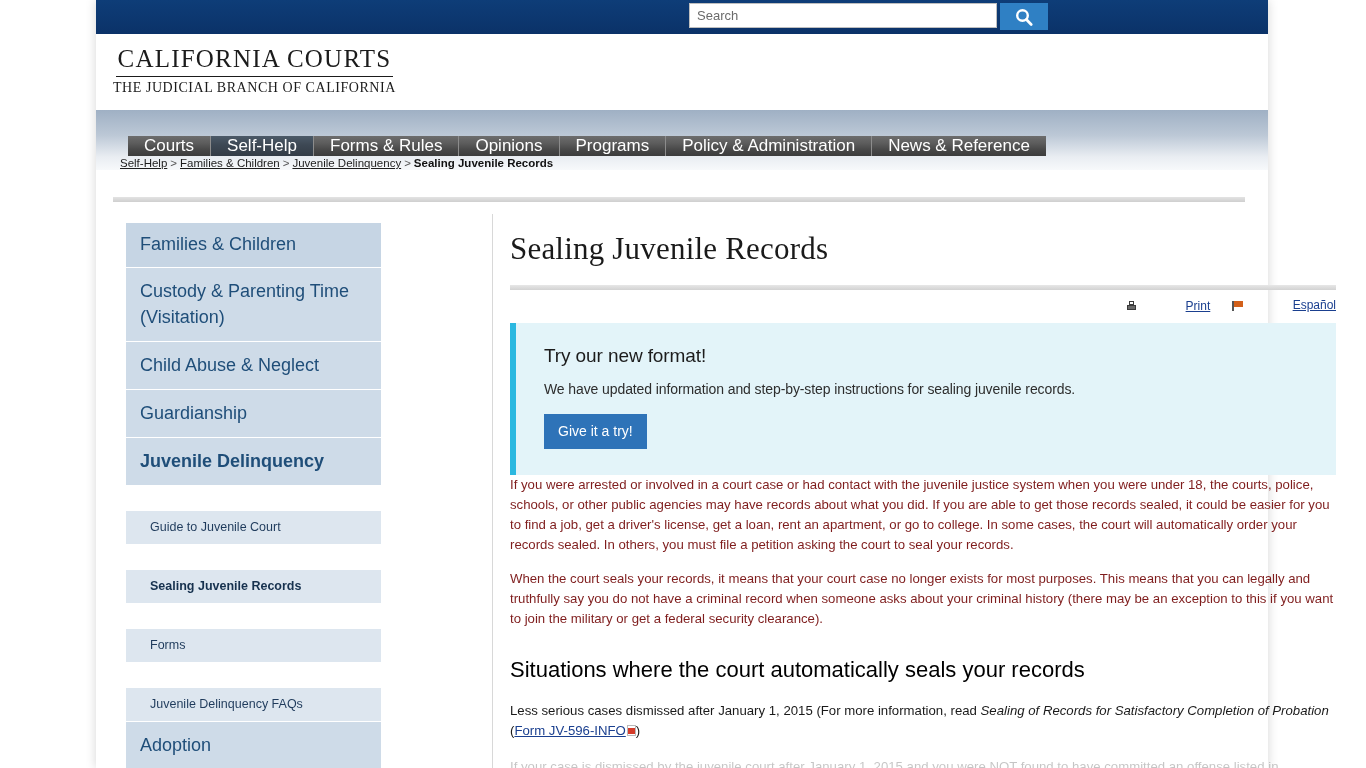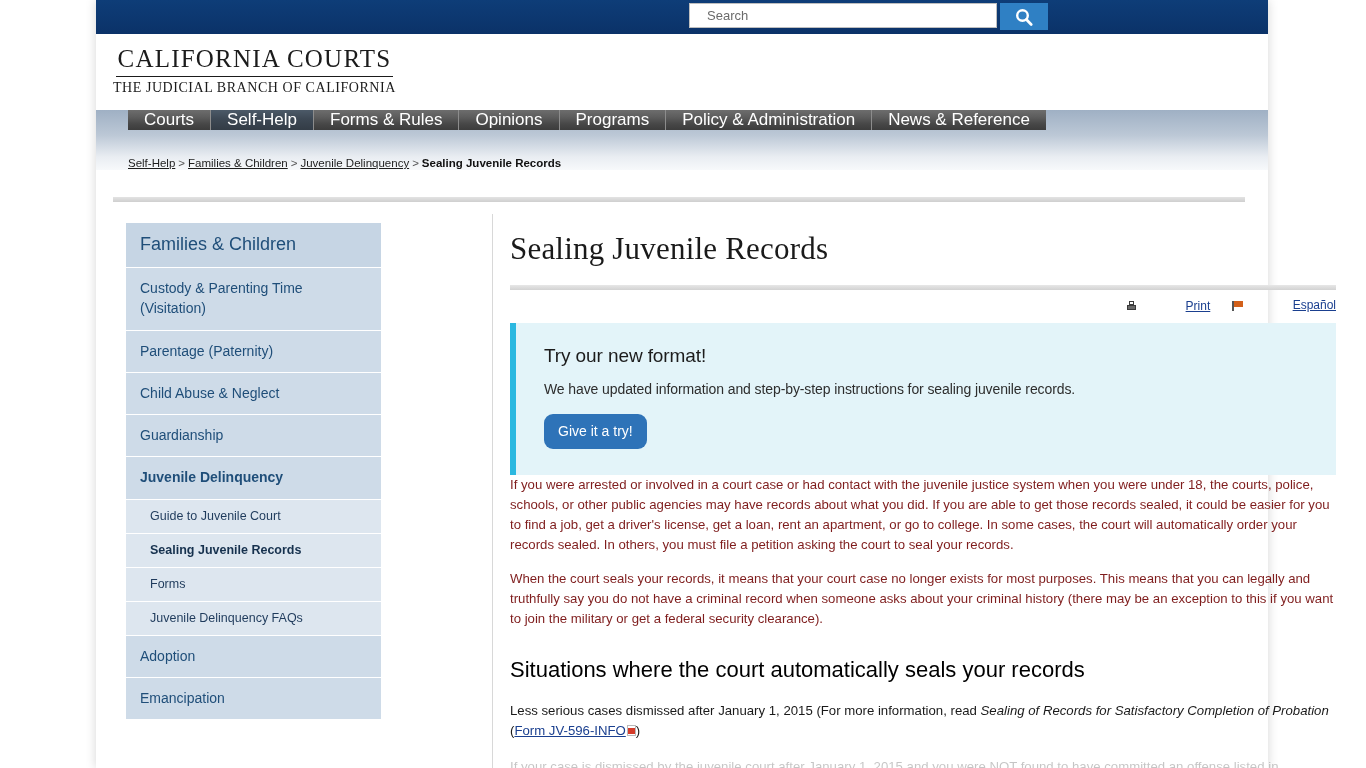--- a/index.html
+++ b/index.html
@@ -46,21 +46,21 @@
     align-items: stretch;
   }
   .search-input {
     width: 308px;
     height: 25px;
     border: 1px solid #bfbfbf;
     background: #ffffff;
     font-family: "Liberation Sans", sans-serif;
     font-size: 13px;
     color: #555;
-    padding: 0 17px;
+    padding: 0 7px;
     box-sizing: border-box;
     outline: none;
   }
   .search-input::placeholder { color: #6b6b6b; }
   .search-btn {
     width: 48px;
     height: 27px;
     margin-left: 3px;
     background: #2f80c4;
     border: none;
@@ -116,21 +116,21 @@
   
   .navband {
     position: relative;
     height: 60px;
     background: linear-gradient(to bottom, #9fb0c4 0%, #bcc8d6 42%, #e9edf2 78%, #f7f9fb 100%);
     padding-left: 32px;
     box-sizing: border-box;
   }
   .navtabs {
     display: flex;
-    align-items: flex-start;
+    align-items: flex-end;
     height: 46px;
   }
   .navtab {
     background: linear-gradient(to bottom, #6d6d6d 0%, #5d5d5d 35%, #474747 70%, #3c3c3c 100%);
     color: #ffffff;
     font-size: 17px;
     display: flex;
     align-items: center;
     justify-content: center;
     padding: 0 16px;
@@ -142,21 +142,21 @@
   }
   .navtab:last-child { border-right: none; }
   .navtab.active {
     background: linear-gradient(to bottom, #4c5a68 0%, #3d4854 45%, #333c46 100%);
     font-weight: normal;
   }
 
   
   .crumbs {
     position: absolute;
-    left: 32px;
+    left: 24px;
     top: 47px;
     font-size: 11.5px;
     color: #333;
     white-space: nowrap;
   }
   .crumbs a {
     color: #1d1d1d;
     text-decoration: underline;
   }
   .crumbs .sep { color: #555; padding: 0 3px; }
@@ -190,38 +190,39 @@
   .side-head {
     background: #c6d5e4;
     color: #1f4e79;
     font-size: 18px;
     padding: 11px 14px 12px 14px;
     border-bottom: 1px solid #ffffff;
   }
   .side-item {
     background: #cedbe8;
     color: #1f4e79;
-    font-size: 14px;
+    font-size: 18px;
     padding: 10px 14px 11px 14px;
     border-bottom: 1px solid #ffffff;
     text-decoration: none;
     display: block;
     cursor: pointer;
     line-height: 1.45;
   }
   .side-item.bold { font-weight: bold; }
   .side-sub {
     background: #dde6ef;
     color: #1f3b5c;
     font-size: 12.5px;
     padding: 9px 0 10px 24px;
     border-bottom: 1px solid #ffffff;
     text-decoration: none;
     display: block;
     cursor: pointer;
+    margin-top: 25px;
   }
   .side-sub.bold { font-weight: bold; color: #16314e; }
 
   .col-divider {
     position: absolute;
     left: 396px;
     top: 4px;
     width: 1px;
     height: 560px;
     background: #d8d8d8;
@@ -300,21 +301,21 @@
     color: #2d2d2d;
     letter-spacing: -.1px;
   }
   .notice-btn {
     display: inline-block;
     margin-top: 17px;
     background: #2e73b8;
     color: #ffffff;
     font-size: 14px;
     padding: 9px 14px 10px 14px;
-    border-radius: 9px;
+    border-radius: 0;
     text-decoration: none;
     border: none;
     cursor: pointer;
     font-family: "Liberation Sans", sans-serif;
   }
 
   
   .content p.body {
     font-size: 13.2px;
     line-height: 20px;
@@ -400,21 +401,20 @@
       <div class="crumbs"><a href="#">Self-Help</a><span class="sep">&gt;</span><a href="#">Families &amp; Children</a><span class="sep">&gt;</span><a href="#">Juvenile Delinquency</a><span class="sep">&gt;</span><span class="current">Sealing Juvenile Records</span></div>
     </div>
     <div class="rule-under-nav"></div>
 
     <div class="body-cols">
 
       <div class="sidebar">
         <div class="side-head">Families &amp; Children</div>
         <div id="sidebar-items">
             <a href="#" class="side-item">Custody &amp; Parenting Time (Visitation)</a>
-            <a href="#" class="side-item">Parentage (Paternity)</a>
             <a href="#" class="side-item">Child Abuse &amp; Neglect</a>
             <a href="#" class="side-item">Guardianship</a>
             <a href="#" class="side-item bold">Juvenile Delinquency</a>
             <a href="#" class="side-sub">Guide to Juvenile Court</a>
             <a href="#" class="side-sub bold">Sealing Juvenile Records</a>
             <a href="#" class="side-sub">Forms</a>
             <a href="#" class="side-sub">Juvenile Delinquency FAQs</a>
             <a href="#" class="side-item">Adoption</a>
             <a href="#" class="side-item">Emancipation</a>
           </div>

